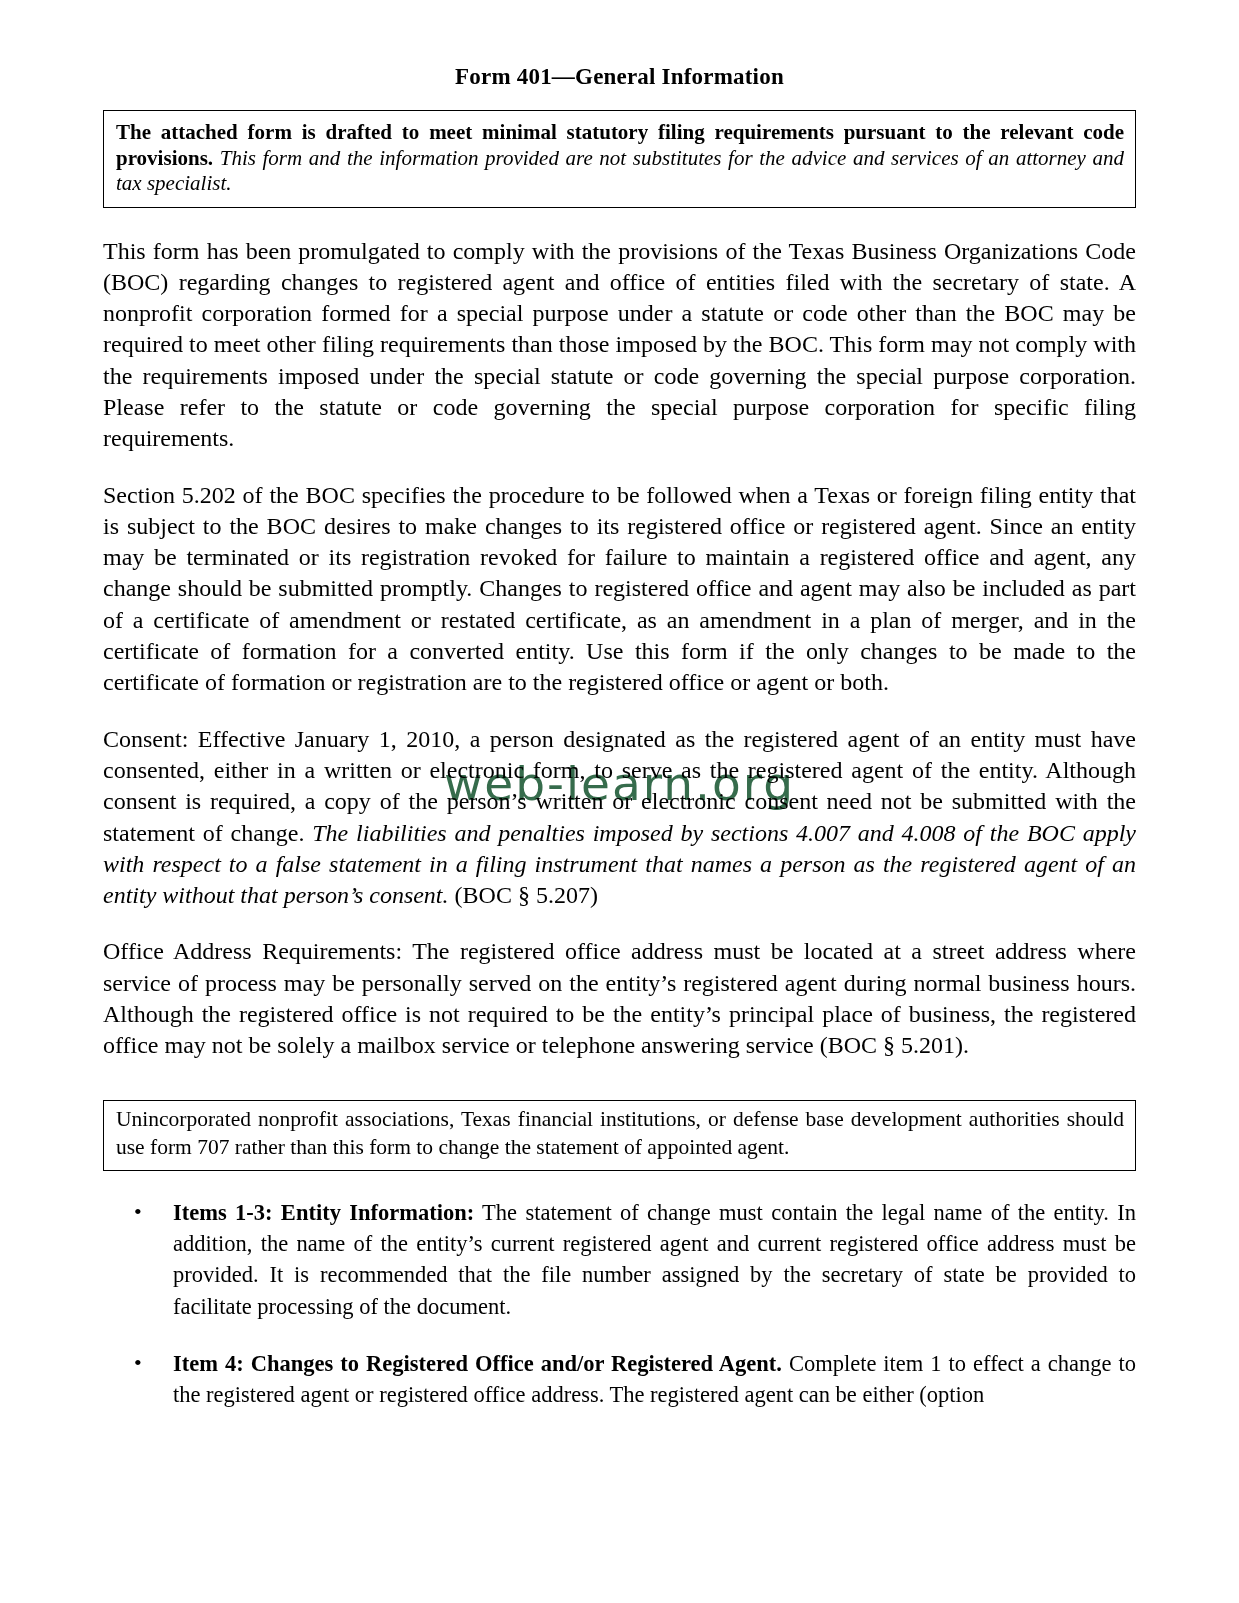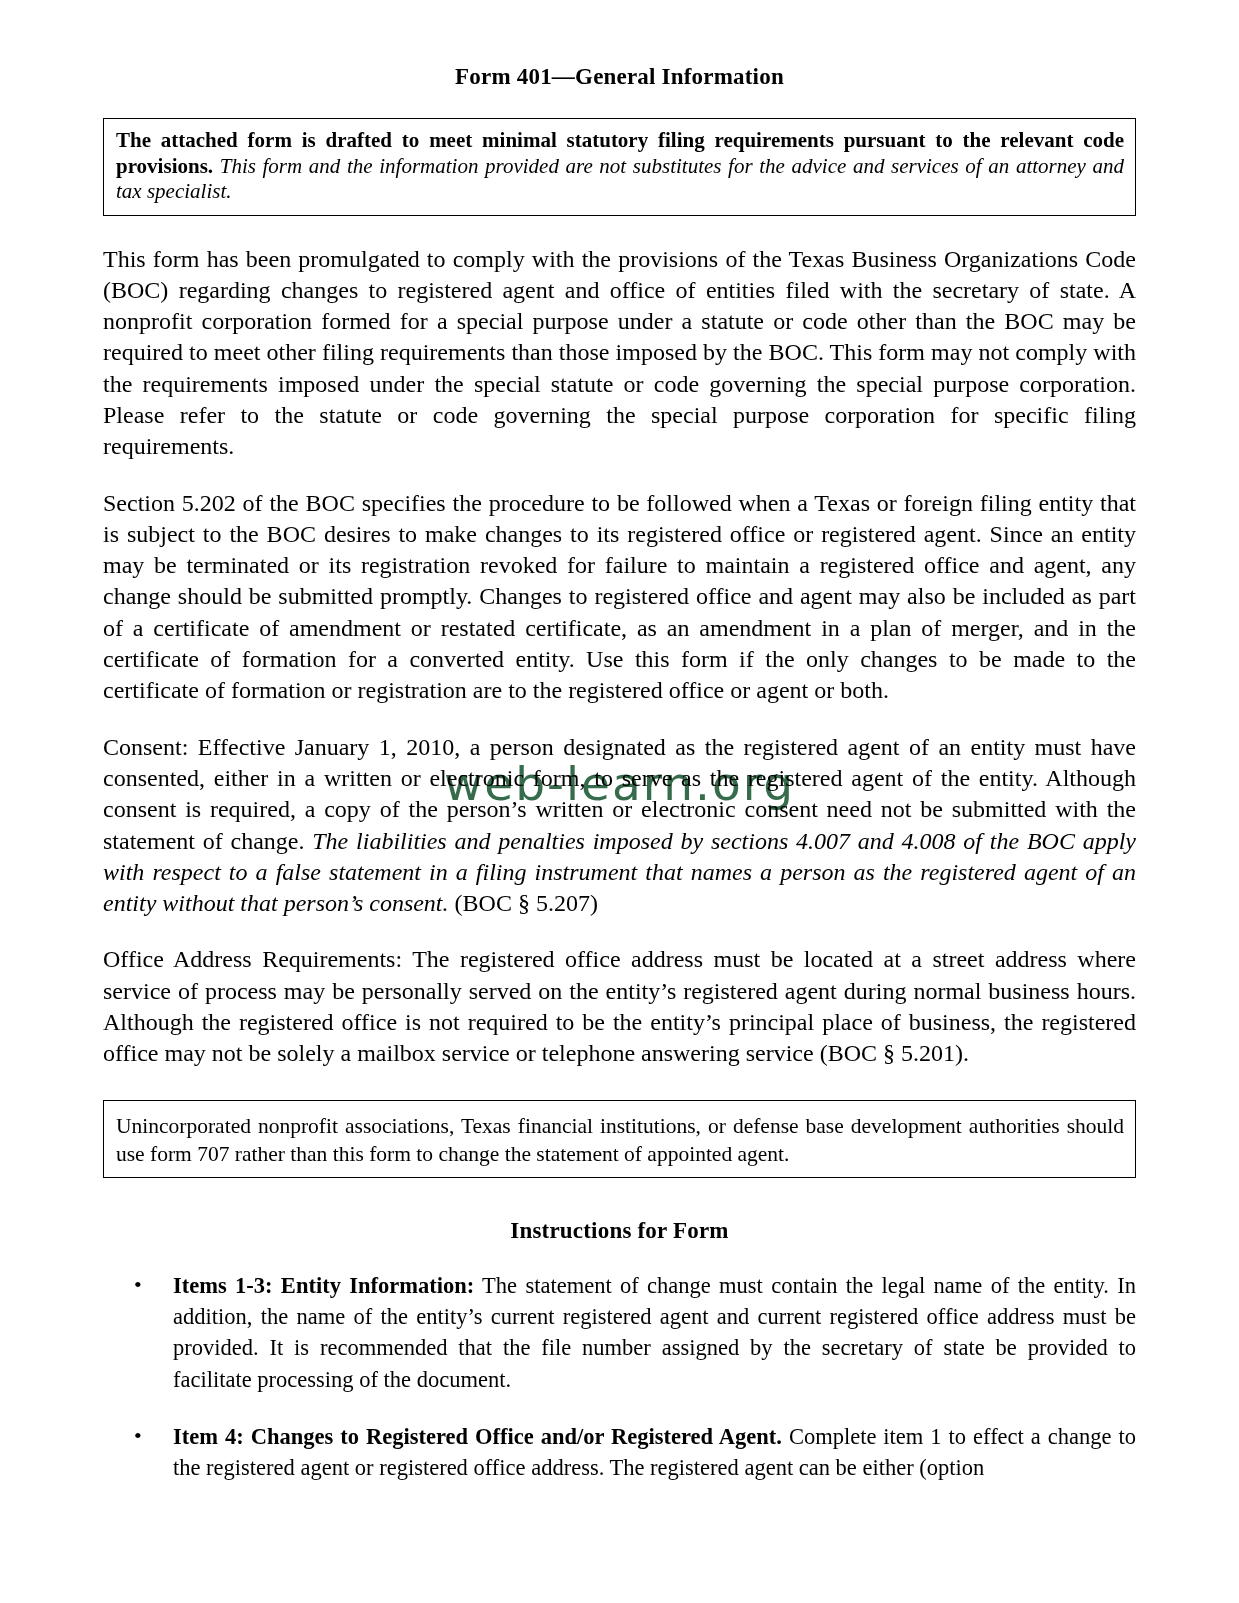--- a/index.html
+++ b/index.html
@@ -56,38 +56,38 @@
     letter-spacing: 0.2px;
   }
   .doc-title .line2 {
     display: block;
   }
 
   
   .notice-box {
     border: 1.6px solid #000;
     padding: 9px 11px 10px 12px;
-    margin-top: 26px;
+    margin-top: 18px;
     font-size: 21px;
     line-height: 25.5px;
     text-align: justify;
     text-justify: inter-word;
   }
   .notice-box .lead {
     font-weight: bold;
     font-style: normal;
   }
   .notice-box .tail {
     font-style: italic;
   }
 
   .alt-box {
     border: 1.6px solid #000;
-    padding: 11px 11px 9px 12px;
-    margin-top: 30px;
+    padding: 4px 11px 9px 12px;
+    margin-top: 38px;
     font-size: 21.5px;
     line-height: 28px;
     text-align: justify;
     text-justify: inter-word;
   }
 
   
   .section-heading {
     text-align: center;
     font-weight: bold;
@@ -188,21 +188,20 @@
     <p class="body">Section 5.202 of the BOC specifies the procedure to be followed when a Texas or foreign filing entity that is subject to the BOC desires to make changes to its registered office or registered agent. Since an entity may be terminated or its registration revoked for failure to maintain a registered office and agent, any change should be submitted promptly.  Changes to registered office and agent may also be included as part of a certificate of amendment or restated certificate, as an amendment in a plan of merger, and in the certificate of formation for a converted entity.  Use this form if the only changes to be made to the certificate of formation or registration are to the registered office or agent or both.</p>
 
     <p class="body"><span>Consent:  Effective January 1, 2010, a person designated as the registered agent of an entity must have consented, either in a written or electronic form, to serve as the registered agent of the entity.  Although consent is required, a copy of the person’s written or electronic consent need not be submitted with the statement of change.  </span><span class="ital">The liabilities and penalties imposed by sections 4.007 and 4.008 of the BOC apply with respect to a false statement in a filing instrument that names a person as the registered agent of an entity without that person’s consent.</span><span> (BOC § 5.207)</span></p>
 
     <p class="body">Office Address Requirements:  The registered office address must be located at a street address where service of process may be personally served on the entity’s registered agent during normal business hours.  Although the registered office is not required to be the entity’s principal place of business, the registered office may not be solely a mailbox service or telephone answering service (BOC § 5.201).</p>
 
     <div class="alt-box">
       <span>Unincorporated nonprofit associations, Texas financial institutions, or defense base development authorities should use form 707 rather than this form to change the statement of appointed agent.</span>
     </div>
 
-    <div class="section-heading instructions">Instructions for Form</div>
 
     <ul class="bullets">
       <li>
         <span class="dot">•</span><span class="blead">Items 1-3:  Entity Information:</span><span>  The statement of change must contain the legal name of the entity.  In addition, the name of the entity’s current registered agent and current registered office address must be provided.  It is recommended that the file number assigned by the secretary of state be provided to facilitate processing of the document.</span>
       </li>
       <li>
         <span class="dot">•</span><span class="blead">Item 4:   Changes to Registered Office and/or Registered Agent.</span><span> Complete item 1 to effect a change to the registered agent or registered office address.  The registered agent can be either (option</span>
       </li>
     </ul>
 

